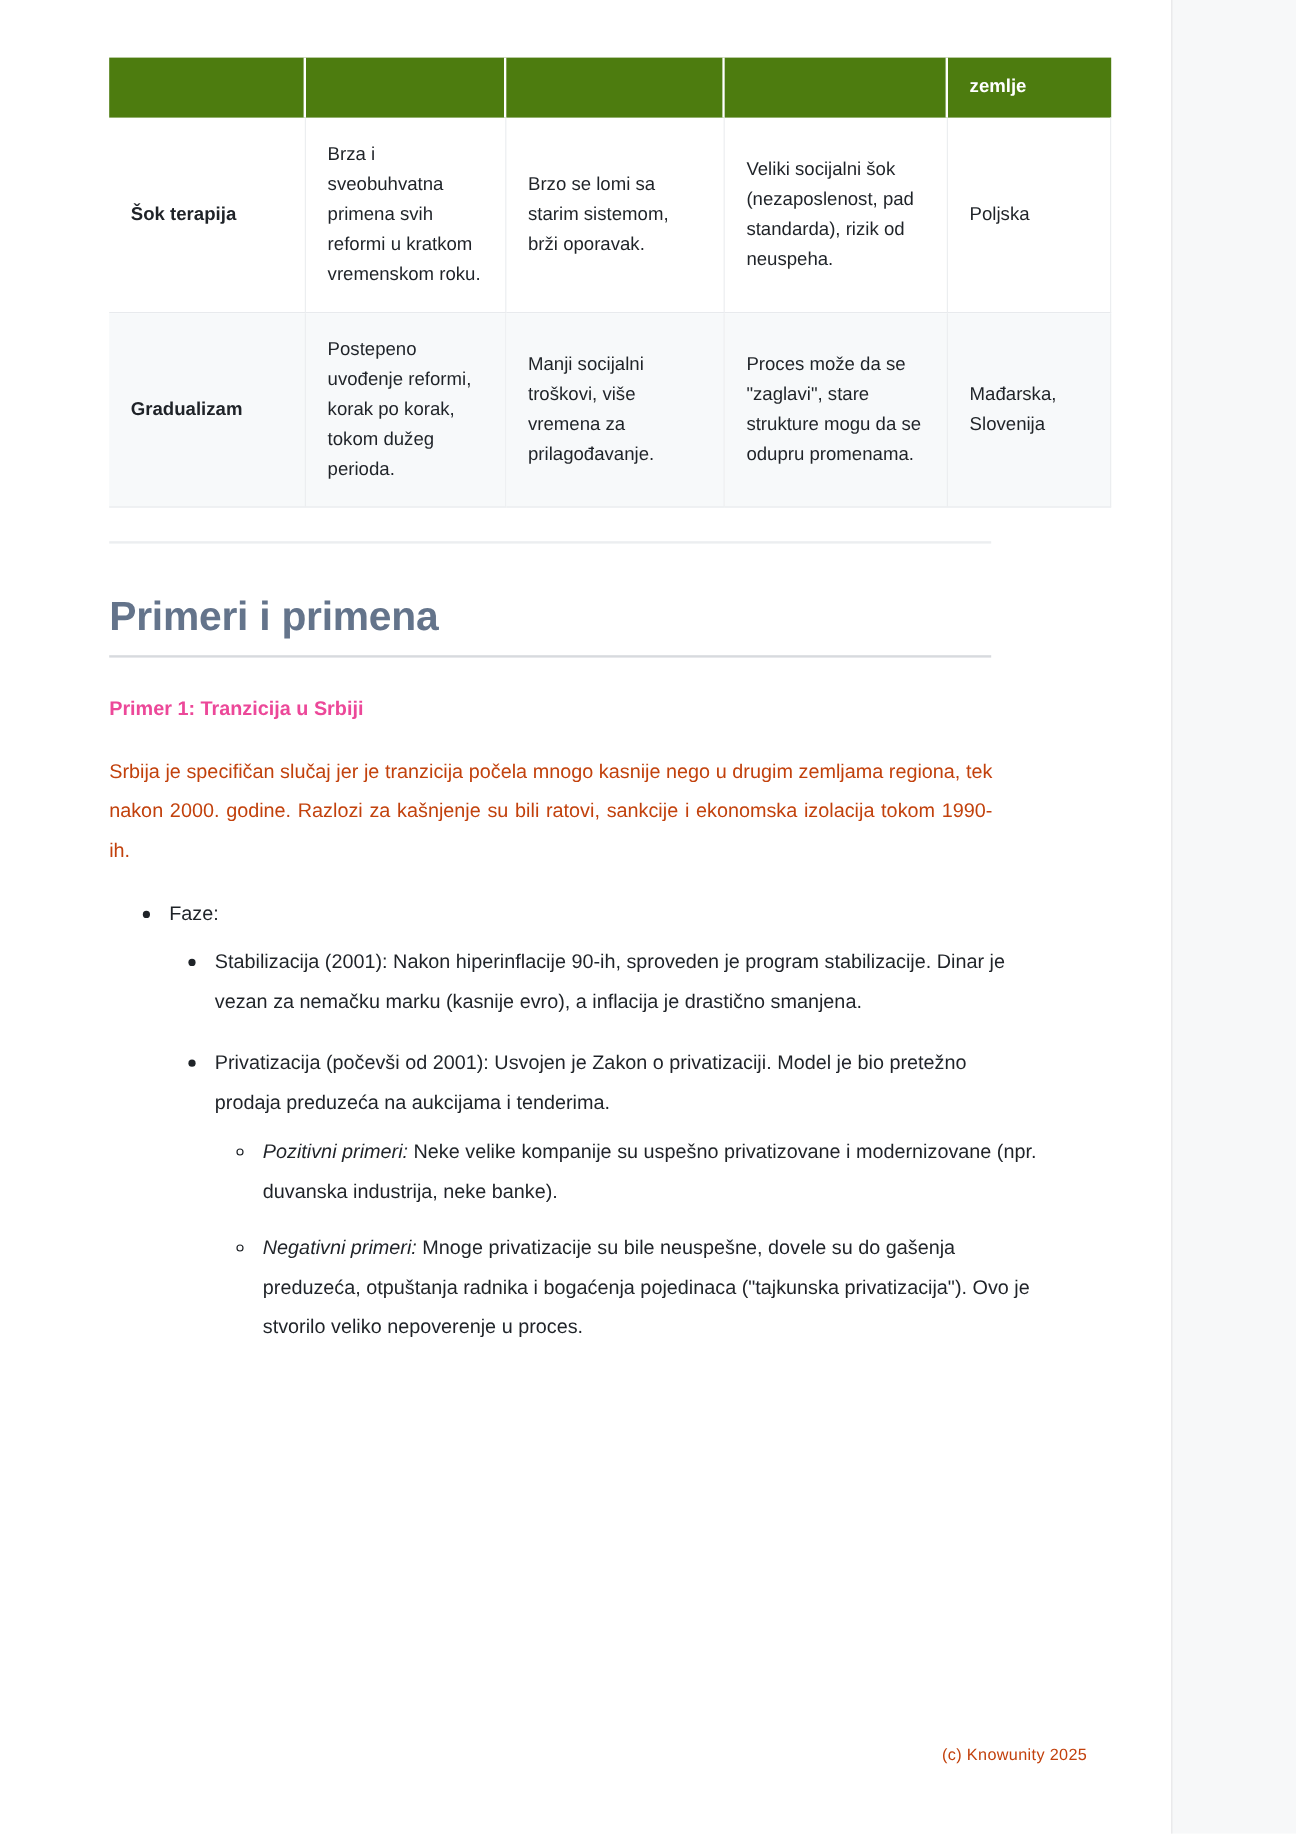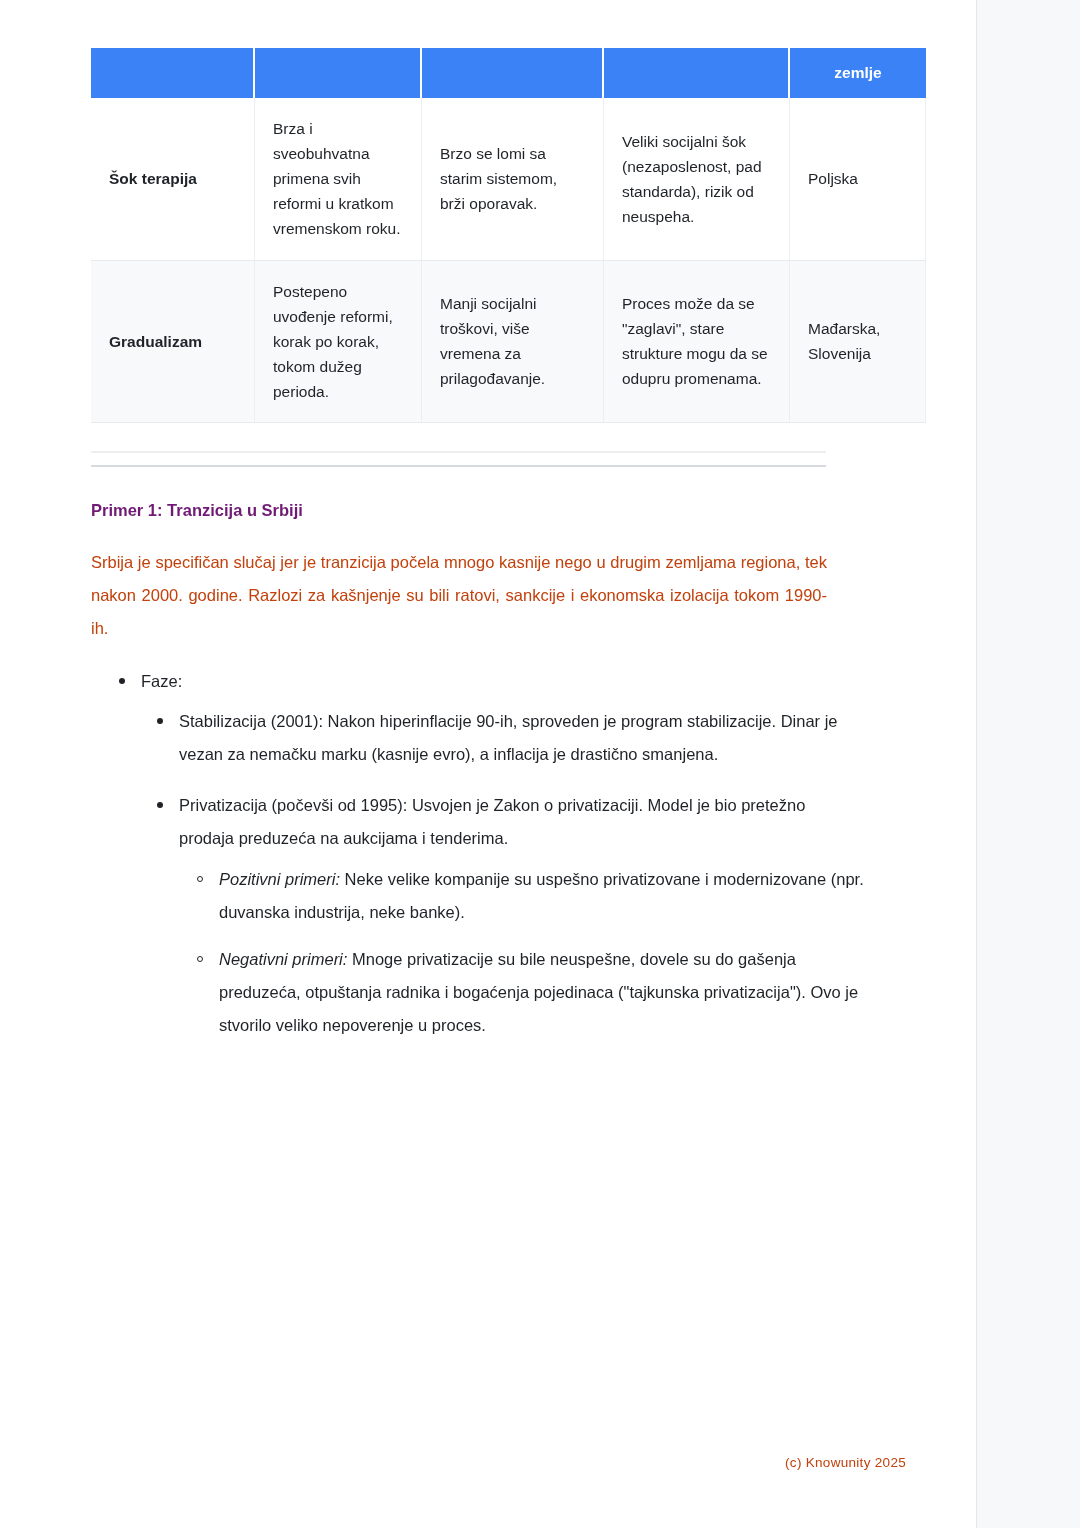--- a/index.html
+++ b/index.html
@@ -56,25 +56,25 @@
     table-layout: fixed;
     font-size: 15.5px;
   }
   table.data-table col.c1 { width: 164px; }
   table.data-table col.c2 { width: 167px; }
   table.data-table col.c3 { width: 182px; }
   table.data-table col.c4 { width: 186px; }
   table.data-table col.c5 { width: 136px; }
 
   table.data-table thead th {
-    background: #3b82f6;
+    background: #4d7c0f;
     color: #ffffff;
     font-weight: bold;
     font-size: 15.5px;
-    text-align: center;
+    text-align: left;
     padding: 16px 18px;
     height: 28px;
     border-right: 2px solid #ffffff;
     vertical-align: middle;
     box-sizing: border-box;
   }
   table.data-table thead th:last-child { border-right: none; }
 
   table.data-table tbody td {
     padding: 18px 18px;
@@ -108,21 +108,21 @@
   h2.section-title {
     font-size: 34px;
     font-weight: bold;
     color: #64748b;
     margin: 42px 0 0 0;
     letter-spacing: -0.2px;
   }
   h3.sub-title {
     font-size: 16.5px;
     font-weight: bold;
-    color: #701a75;
+    color: #ec4899;
     margin: 34px 0 0 0;
   }
 
   
   p.body-par {
     font-size: 16.5px;
     line-height: 2.0;
     text-align: justify;
     margin: 26px 0 0 0;
     width: 736px;
@@ -249,20 +249,21 @@
             <td>Manji socijalni troškovi, više vremena za prilagođavanje.</td>
             <td>Proces može da se "zaglavi", stare strukture mogu da se odupru promenama.</td>
             <td>Mađarska, Slovenija</td>
           </tr>
         </tbody>
       </table>
     </div>
 
     <hr class="rule-top">
 
+    <h2 class="section-title">Primeri i primena</h2>
 
     <hr class="rule-under-heading">
 
     <h3 class="sub-title">Primer 1: Tranzicija u Srbiji</h3>
 
     <p class="body-par">Srbija je specifičan slučaj jer je tranzicija počela mnogo kasnije nego u drugim zemljama regiona, tek nakon 2000. godine. Razlozi za kašnjenje su bili ratovi, sankcije i ekonomska izolacija tokom 1990-ih.</p>
 
     <ul class="lvl1">
       <li>
         <span class="bullet-disc"></span>
@@ -270,21 +271,21 @@
 
         <ul class="lvl2">
 
           <li>
             <span class="bullet-disc"></span>
             <span class="lead-bold">Stabilizacija (2001):</span><span> Nakon hiperinflacije 90-ih, sproveden je program stabilizacije. Dinar je vezan za nemačku marku (kasnije evro), a inflacija je drastično smanjena.</span>
           </li>
 
           <li>
             <span class="bullet-disc"></span>
-            <span class="lead-bold">Privatizacija (počevši od 1995):</span><span> Usvojen je Zakon o privatizaciji. Model je bio pretežno prodaja preduzeća na aukcijama i tenderima.</span>
+            <span class="lead-bold">Privatizacija (počevši od 2001):</span><span> Usvojen je Zakon o privatizaciji. Model je bio pretežno prodaja preduzeća na aukcijama i tenderima.</span>
 
             <ul class="lvl3">
               <li>
                 <span class="bullet-circle"></span>
                 <span class="lead-italic">Pozitivni primeri:</span><span> Neke velike kompanije su uspešno privatizovane i modernizovane (npr. duvanska industrija, neke banke).</span>
               </li>
               <li>
                 <span class="bullet-circle"></span>
                 <span class="lead-italic">Negativni primeri:</span><span> Mnoge privatizacije su bile neuspešne, dovele su do gašenja preduzeća, otpuštanja radnika i bogaćenja pojedinaca ("tajkunska privatizacija"). Ovo je stvorilo veliko nepoverenje u proces.</span>
               </li>

